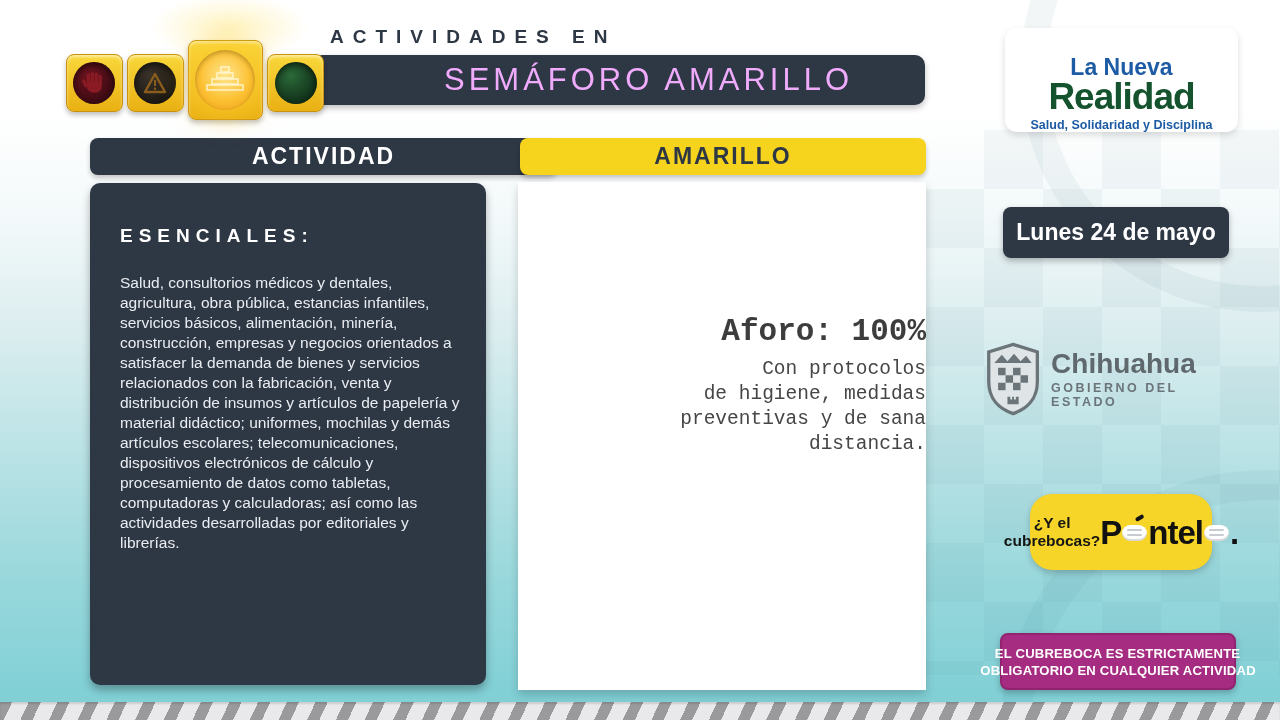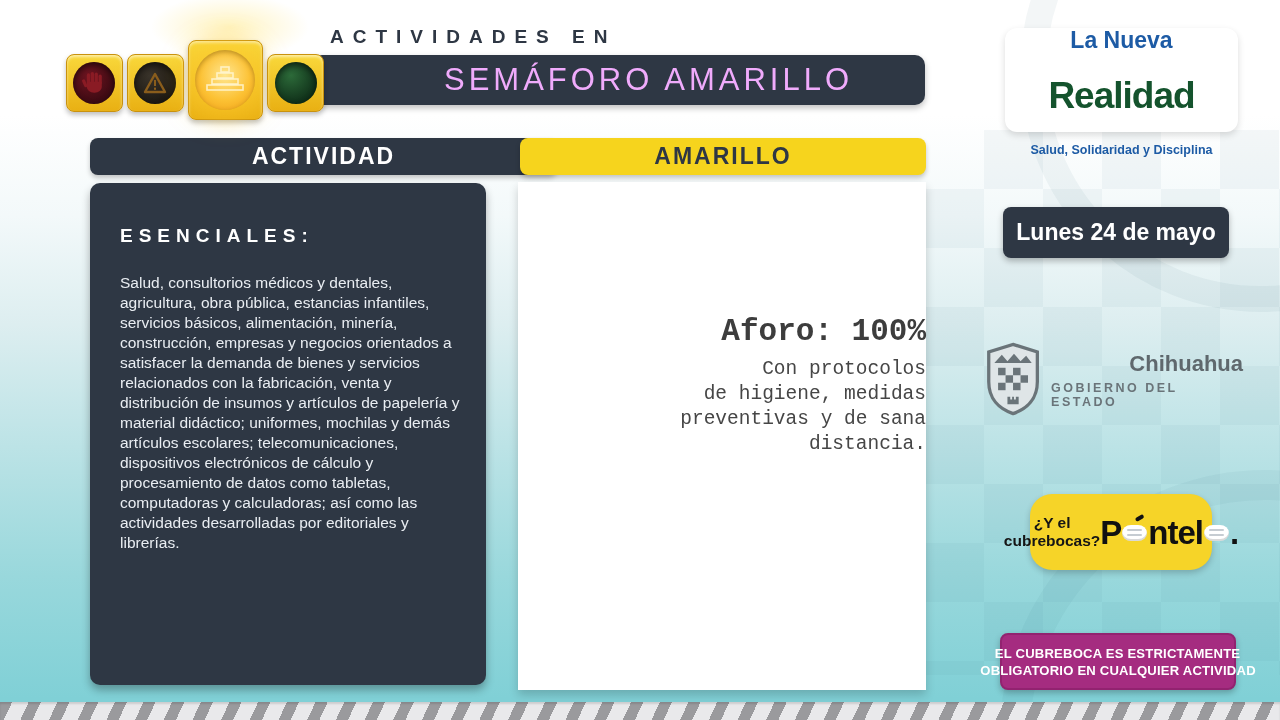--- a/index.html
+++ b/index.html
@@ -38,21 +38,21 @@
   .big .lens{width:60px;height:60px;}
   .lens.red{background:radial-gradient(circle at 38% 32%,#6e1420,#3a0a12 75%);}
   .lens.dim{background:radial-gradient(circle at 38% 32%,#39332a,#1c1812 75%);}
   .lens.lit{background:radial-gradient(circle at 50% 42%,#ffe690 0%,#fcc133 55%,#ee9c14 100%);
     box-shadow:0 0 26px 8px rgba(255,200,45,.6), inset 0 2px 5px rgba(0,0,0,.25);}
   .lens.green{background:radial-gradient(circle at 38% 32%,#2c6a39,#0f2e18 75%);}
 
   
   .brand{position:absolute;left:1005px;top:28px;width:233px;height:104px;background:#fff;
     border-radius:12px;box-shadow:0 3px 7px rgba(0,0,0,.14);text-align:center;
-    display:flex;flex-direction:column;justify-content:space-between;z-index:2;gap:26px;}
+    display:flex;flex-direction:column;justify-content:flex-end;z-index:2;}
   .brand .l1{font-size:23px;font-weight:bold;color:#1d5ba5;line-height:24px;}
   .brand .l2{font-size:37px;font-weight:bold;color:#14532d;line-height:36px;letter-spacing:-1px;}
   .brand .tg{font-size:12.5px;font-weight:bold;color:#1d5ba5;margin-top:3px;}
 
   
   .col-hdr{position:absolute;top:138px;height:37px;border-radius:8px;display:flex;align-items:center;
     justify-content:center;font-size:23px;font-weight:bold;letter-spacing:2px;
     box-shadow:0 3px 5px rgba(0,0,0,.22);z-index:2;}
   .hdr-activity{left:90px;width:467px;background:#2e3744;color:#fff;}
   .hdr-status{left:520px;width:406px;background:#f6d41d;color:#2e3744;}
@@ -69,21 +69,21 @@
   .aforo{font-size:31px;font-weight:bold;color:#3d3d3d;margin-bottom:8px;}
   .aforo-line{font-size:19.5px;line-height:25px;color:#464646;}
 
   
   .date-badge{position:absolute;left:1003px;top:207px;width:226px;height:51px;background:#2e3744;
     border-radius:8px;box-shadow:0 3px 6px rgba(0,0,0,.28);display:flex;align-items:center;
     justify-content:center;color:#fff;font-size:23px;font-weight:bold;z-index:2;}
   .gov{position:absolute;left:985px;top:333px;width:258px;height:92px;display:flex;
     align-items:center;z-index:2;}
   .gov .txt{margin-left:10px;}
-  .gov .name{font-size:22px;font-weight:bold;color:#5f686d;line-height:30px;text-align:right;}
+  .gov .name{font-size:28px;font-weight:bold;color:#5f686d;line-height:30px;}
   .gov .sub{font-size:12.5px;letter-spacing:2.5px;color:#6a7479;font-weight:bold;margin-top:2px;}
 
   .mask-badge{position:absolute;left:1030px;top:494px;width:182px;height:76px;background:#f6d428;
     border-radius:22px;box-shadow:0 3px 6px rgba(0,0,0,.2);text-align:center;
     display:flex;flex-direction:row;align-items:center;justify-content:center;z-index:2;}
   .mask-q{font-size:15.5px;font-weight:bold;color:#151515;}
   .mask-a{display:flex;align-items:center;justify-content:center;font-size:33px;font-weight:bold;
     color:#111;letter-spacing:-1px;line-height:34px;margin-top:1px;}
   .mask{display:inline-block;width:25px;height:16px;background:#ffffff;border-radius:9px/8px;
     position:relative;margin:0 1px;box-shadow:inset 0 -2px 0 rgba(0,0,0,.15);}

